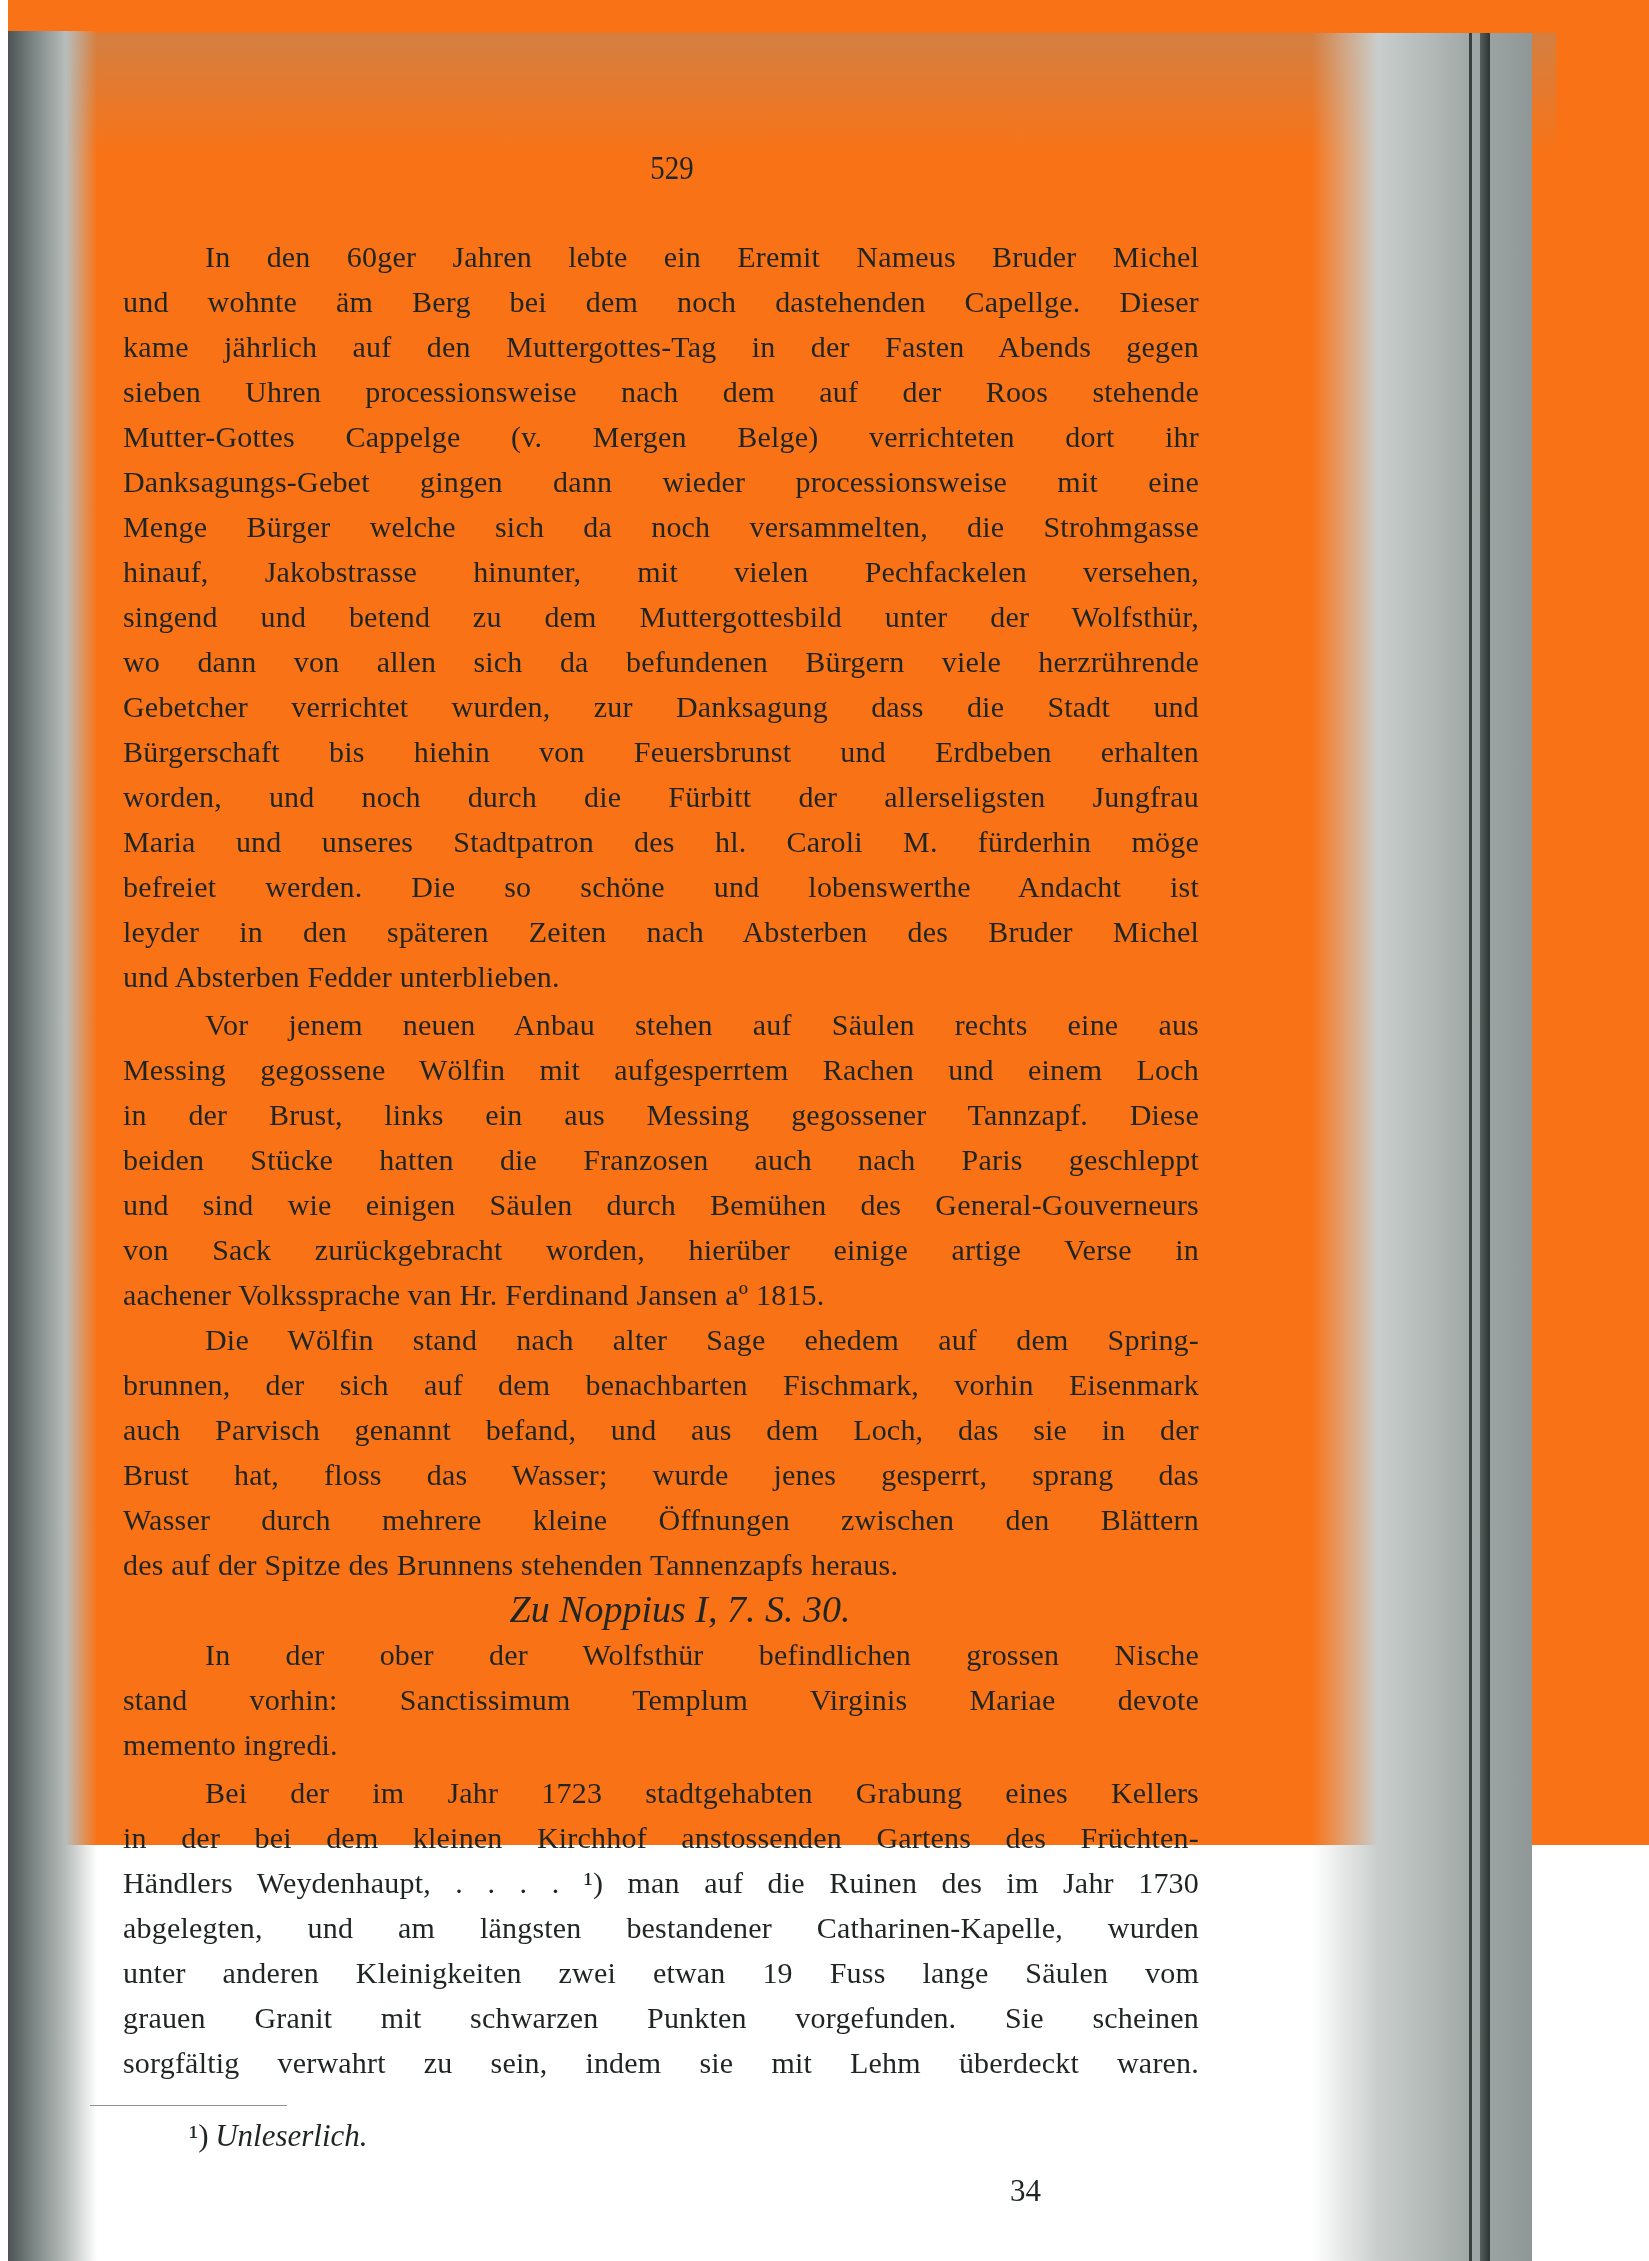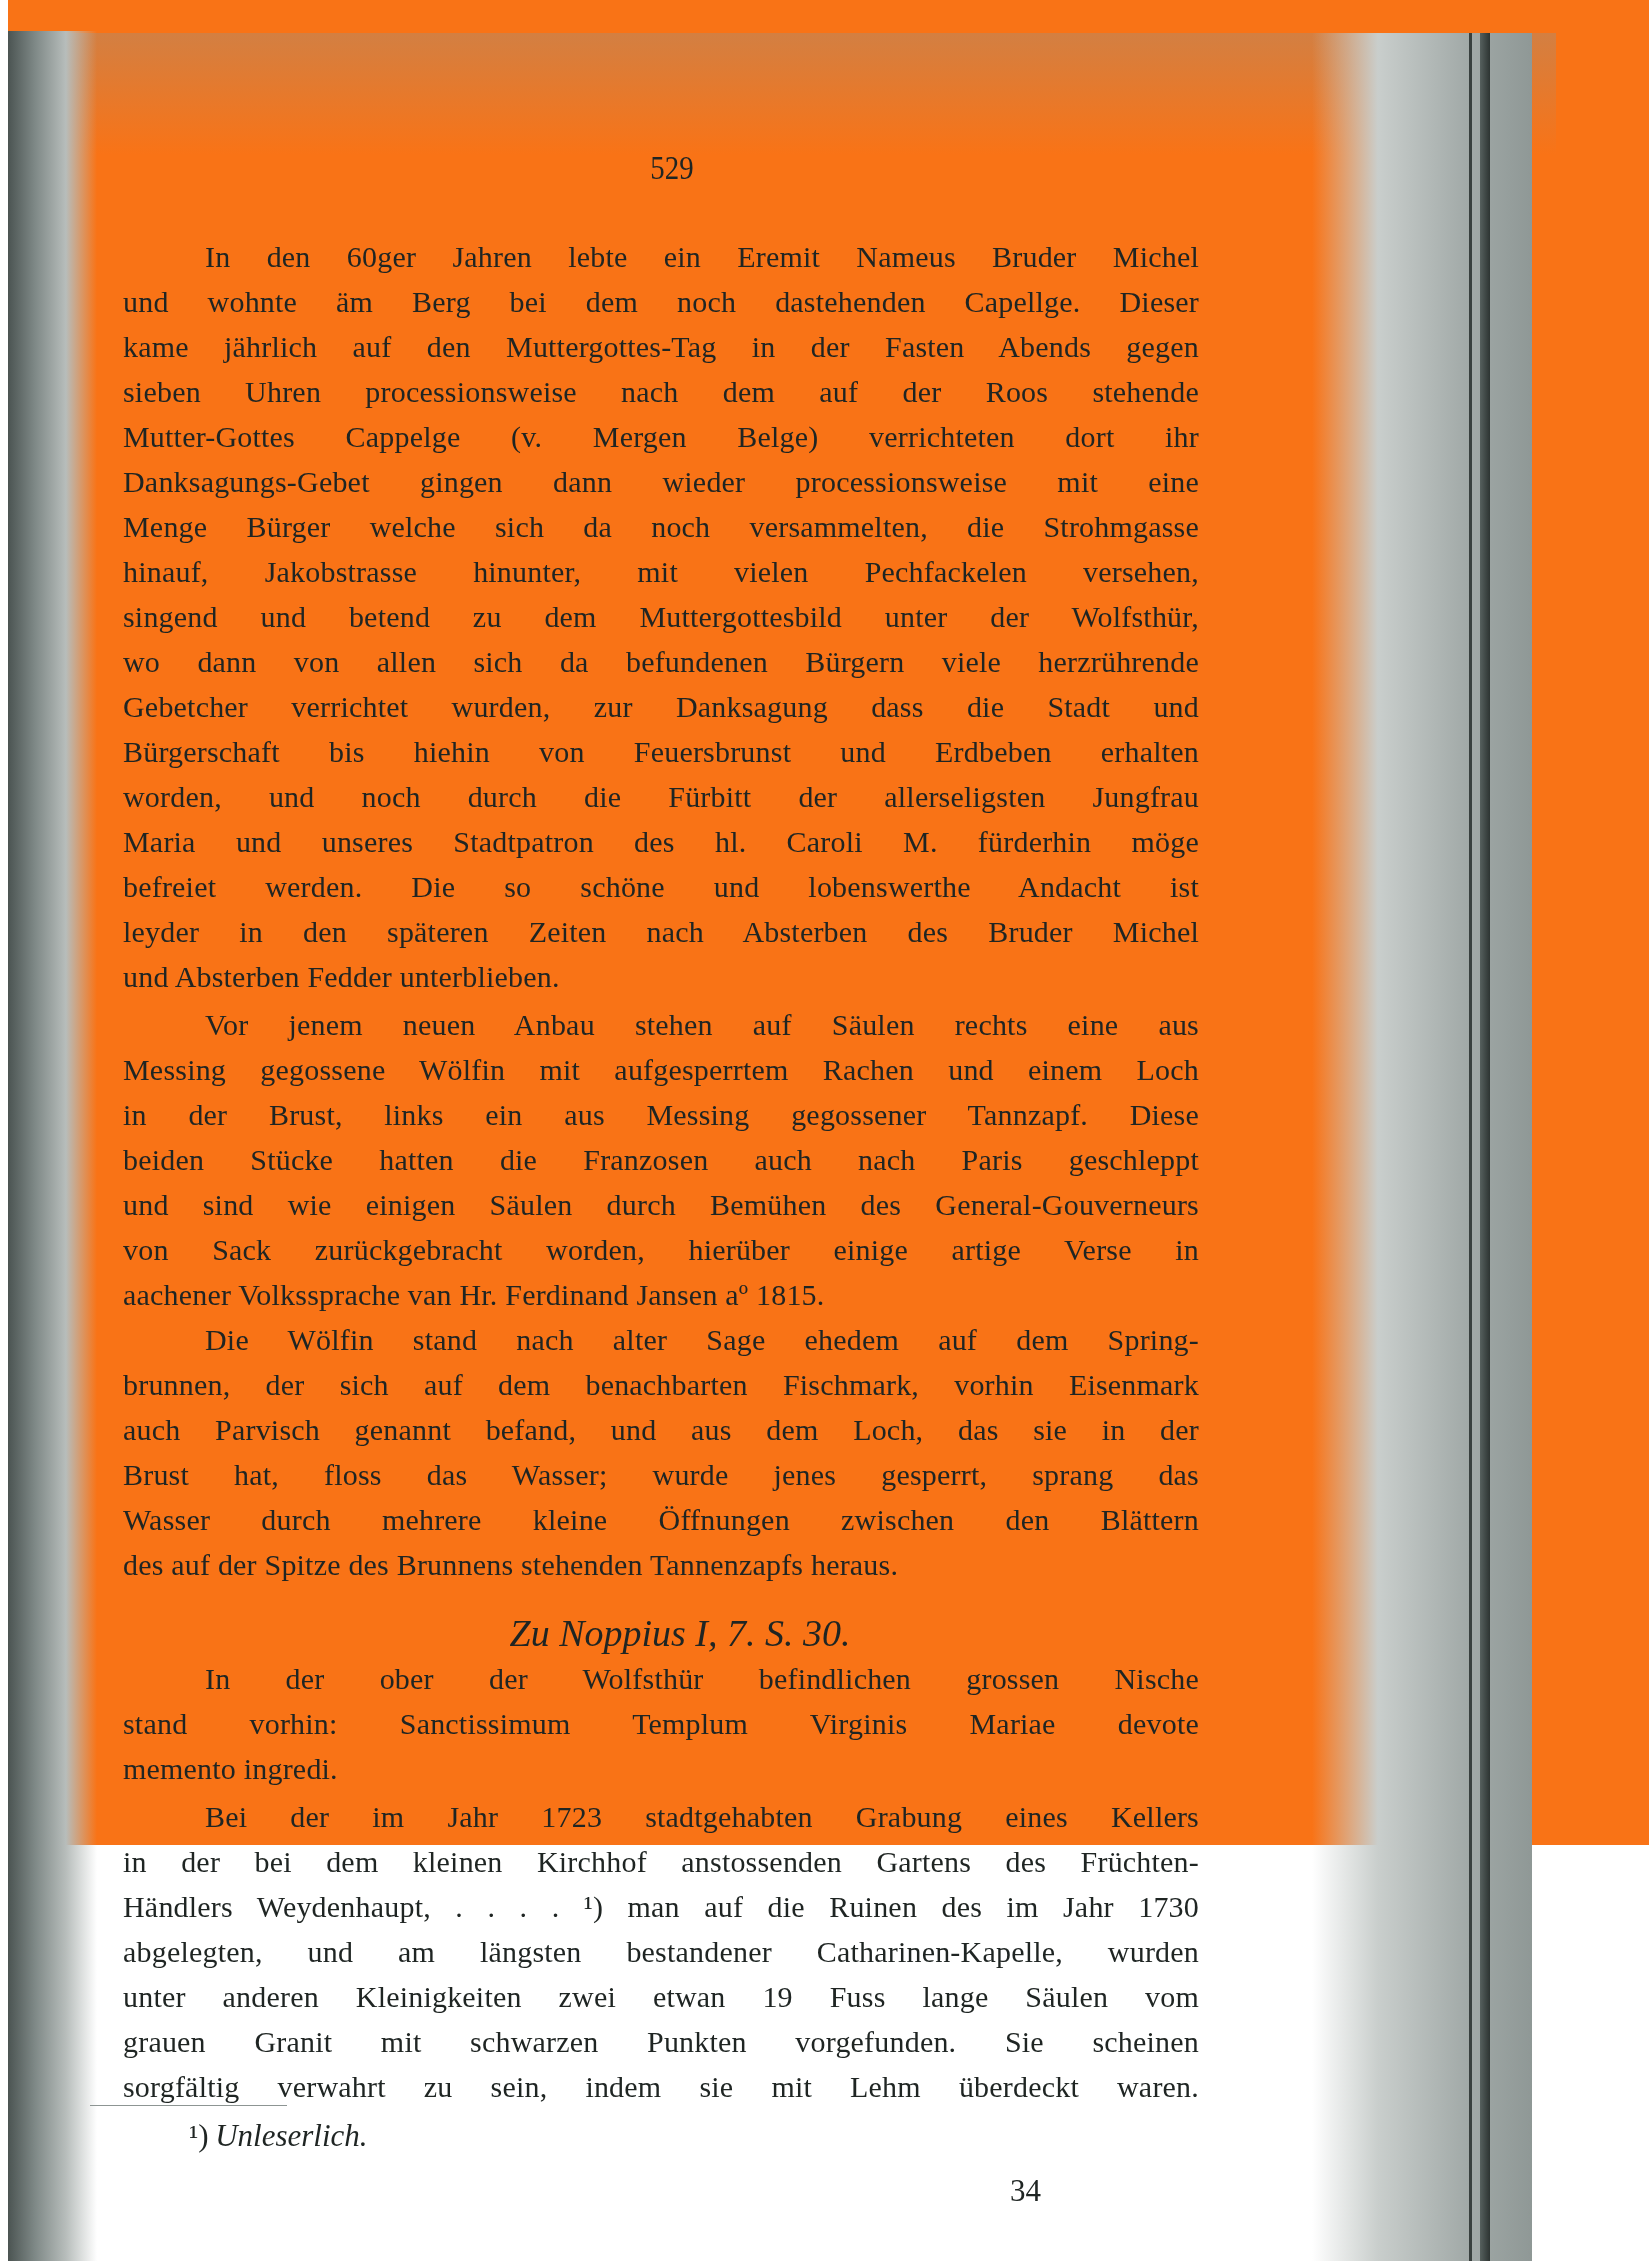--- a/index.html
+++ b/index.html
@@ -48,21 +48,20 @@
     text-align: justify; text-align-last: justify;
     letter-spacing: 0.2px;
   }
   .line.last { text-align-last: left; }
   .line.indent { padding-left: 82px; }
   .gap { display: block; height: 2.8px; }
   .heading {
     display: block; height: 45px; line-height: 45px;
     font-size: 38px; font-style: italic; text-align: center;
     padding-left: 38px;
-    margin-top: 24px;
   }
   .footnote-rule {
     position: absolute; left: 82px; top: 2105px; width: 197px; height: 1.4px;
     background: #8d9593;
   }
   .footnote {
     position: absolute; left: 181px; top: 2120px;
     font-size: 31px; line-height: 1;
   }
   .footnote .mark { font-style: normal; }

